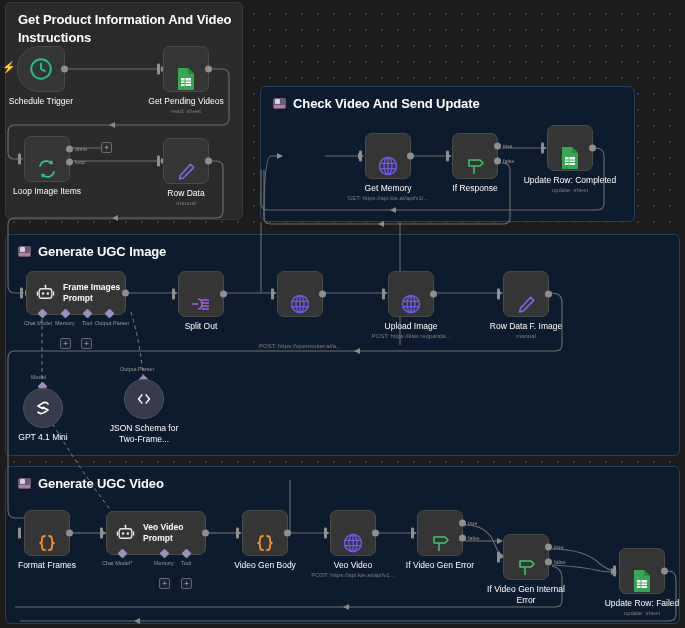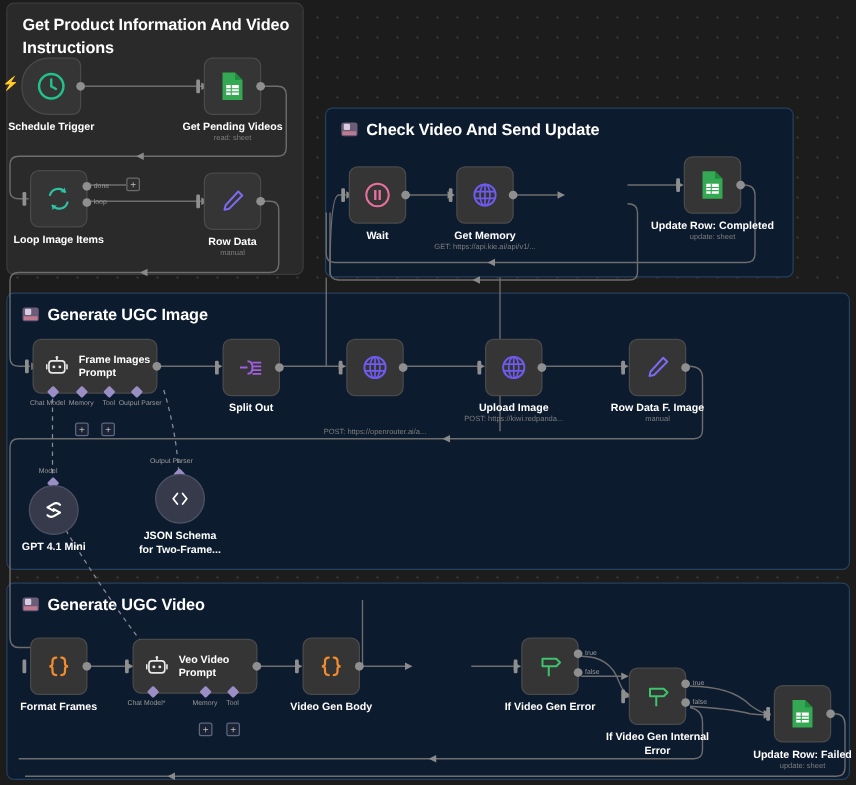--- a/index.html
+++ b/index.html
@@ -76,40 +76,40 @@
   
   .node {
     position: absolute;
     background: #353535;
     border: 1px solid #4a4a4a;
     border-radius: 7px;
     display: flex;
     align-items: center;
     justify-content: center;
   }
-  .node.sq { width: 46px; height: 46px; }
+  .node.sq { width: 46px; height: 46px; align-items: flex-end; }
   .node.trigger {
     width: 48px; height: 46px;
     border-radius: 22px 7px 7px 22px;
   }
   .node.wide {
     width: 100px; height: 44px;
     justify-content: flex-start;
     padding-left: 9px;
     gap: 8px;
   }
   .node-label {
     position: absolute;
     top: 100%;
     left: 50%;
     transform: translateX(-50%);
     margin-top: 5px;
     color: #ffffff;
     font-size: 8.5px;
-    font-weight: bold;
+    font-weight: normal;
     white-space: nowrap;
     text-align: center;
     line-height: 1.25;
   }
   .node-label.wrap { white-space: normal; width: 86px; }
   .node-sub {
     position: absolute;
     top: 100%;
     left: 50%;
     transform: translateX(-50%);
@@ -362,43 +362,45 @@
   <div class="node sq" style="left:163px; top:138px;">
     <svg class="ic" width="22" height="22" viewBox="0 0 24 24">
       <path d="M17 3.5 L20.5 7 L9 18.5 L5 19.5 L6 15.5 Z" fill="none" stroke="#7b6bf0" stroke-width="1.7" stroke-linejoin="round"></path>
     </svg>
     <span class="port in"></span>
     <span class="port out"></span>
     <span class="node-label">Row Data</span>
     <span class="node-sub" style="margin-top:17px;">manual</span>
   </div>
 
-  <div class="node sq" style="left:279px; top:133px;">
-    <svg class="ic" width="24" height="24" viewBox="0 0 24 24">
-      <circle cx="12" cy="12" r="9" fill="none" stroke="#e86f9e" stroke-width="1.6"></circle>
-      <rect x="9.3" y="8" width="1.9" height="8" fill="#e86f9e"></rect>
-      <rect x="12.8" y="8" width="1.9" height="8" fill="#e86f9e"></rect>
-    </svg>
-    <span class="port in"></span>
-    <span class="port out"></span>
-    <span class="node-label">Wait</span>
-  </div>
 
   <div class="node sq" style="left:365px; top:133px;">
     <svg class="ic" width="24" height="24" viewBox="0 0 24 24">
       <circle cx="12" cy="12" r="8.5" fill="none" stroke="#6f5bef" stroke-width="1.5"></circle>
       <ellipse cx="12" cy="12" rx="4" ry="8.5" fill="none" stroke="#6f5bef" stroke-width="1.3"></ellipse>
       <path d="M3.7 9.3 h16.6 M3.7 14.7 h16.6 M12 3.5 v17" stroke="#6f5bef" stroke-width="1.3" fill="none"></path>
     </svg>
     <span class="port in"></span>
     <span class="port out"></span>
     <span class="node-label">Get Memory</span>
     <span class="node-sub" style="margin-top:17px;">GET: https://api.kie.ai/api/v1/...</span>
   </div>
 
+  <div class="node sq" style="left:452px; top:133px;">
+    <svg class="ic" width="24" height="24" viewBox="0 0 24 24">
+      <path d="M6 6 h11 l3 3 l-3 3 h-11 z" fill="none" stroke="#3ec46d" stroke-width="1.6" stroke-linejoin="round"></path>
+      <path d="M11 12 v8" stroke="#3ec46d" stroke-width="1.6"></path>
+    </svg>
+    <span class="port in"></span>
+    <span class="port out" style="top:12px;"></span>
+    <span class="port out" style="top:27px;"></span>
+    <span class="port-label" style="left:50px; top:9px;">true</span>
+    <span class="port-label" style="left:50px; top:24px;">false</span>
+    <span class="node-label">If Response</span>
+  </div>
 
   <div class="node sq" style="left:547px; top:125px;">
     <svg class="ic" width="22" height="24" viewBox="0 0 20 24">
       <path d="M2 1 h10 l6 6 v16 h-16 z" fill="#34a853"></path>
       <path d="M12 1 l6 6 h-6 z" fill="#1e8e3e"></path>
       <rect x="5" y="11" width="10" height="8" fill="#ffffff"></rect>
       <path d="M5 14 h10 M5 16.5 h10 M9 11 v8" stroke="#34a853" stroke-width="0.9"></path>
     </svg>
     <span class="port in"></span>
     <span class="port out"></span>
@@ -528,20 +530,31 @@
   <div class="node sq" style="left:242px; top:510px;">
     <svg class="ic" width="24" height="24" viewBox="0 0 24 24">
       <path d="M10 5 q-3 0 -3 3 v2 q0 2 -2.5 2 q2.5 0 2.5 2 v2 q0 3 3 3" fill="none" stroke="#f28c2e" stroke-width="1.8" stroke-linecap="round"></path>
       <path d="M14 5 q3 0 3 3 v2 q0 2 2.5 2 q-2.5 0 -2.5 2 v2 q0 3 -3 3" fill="none" stroke="#f28c2e" stroke-width="1.8" stroke-linecap="round"></path>
     </svg>
     <span class="port in"></span>
     <span class="port out"></span>
     <span class="node-label">Video Gen Body</span>
   </div>
 
+  <div class="node sq" style="left:330px; top:510px;">
+    <svg class="ic" width="24" height="24" viewBox="0 0 24 24">
+      <circle cx="12" cy="12" r="8.5" fill="none" stroke="#6f5bef" stroke-width="1.5"></circle>
+      <ellipse cx="12" cy="12" rx="4" ry="8.5" fill="none" stroke="#6f5bef" stroke-width="1.3"></ellipse>
+      <path d="M3.7 9.3 h16.6 M3.7 14.7 h16.6 M12 3.5 v17" stroke="#6f5bef" stroke-width="1.3" fill="none"></path>
+    </svg>
+    <span class="port in"></span>
+    <span class="port out"></span>
+    <span class="node-label">Veo Video</span>
+    <span class="node-sub" style="margin-top:17px;">POST: https://api.kie.ai/api/v1...</span>
+  </div>
 
   <div class="node sq" style="left:417px; top:510px;">
     <svg class="ic" width="24" height="24" viewBox="0 0 24 24">
       <path d="M6 6 h11 l3 3 l-3 3 h-11 z" fill="none" stroke="#3ec46d" stroke-width="1.6" stroke-linejoin="round"></path>
       <path d="M11 12 v8" stroke="#3ec46d" stroke-width="1.6"></path>
     </svg>
     <span class="port in"></span>
     <span class="port out" style="top:12px;"></span>
     <span class="port out" style="top:27px;"></span>
     <span class="port-label" style="left:50px; top:9px;">true</span>

